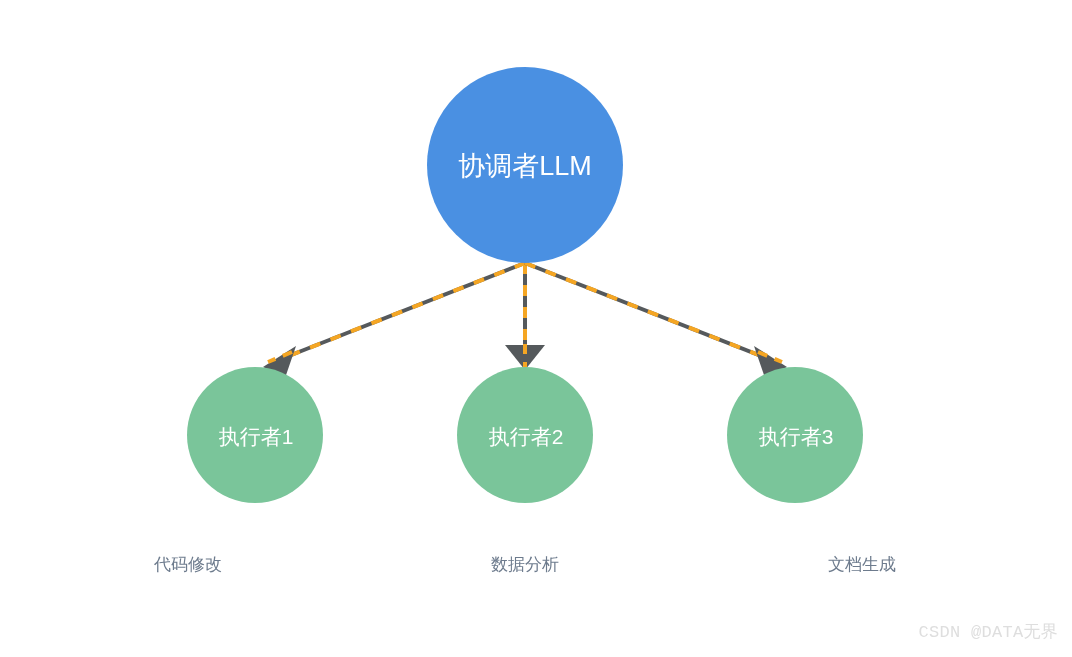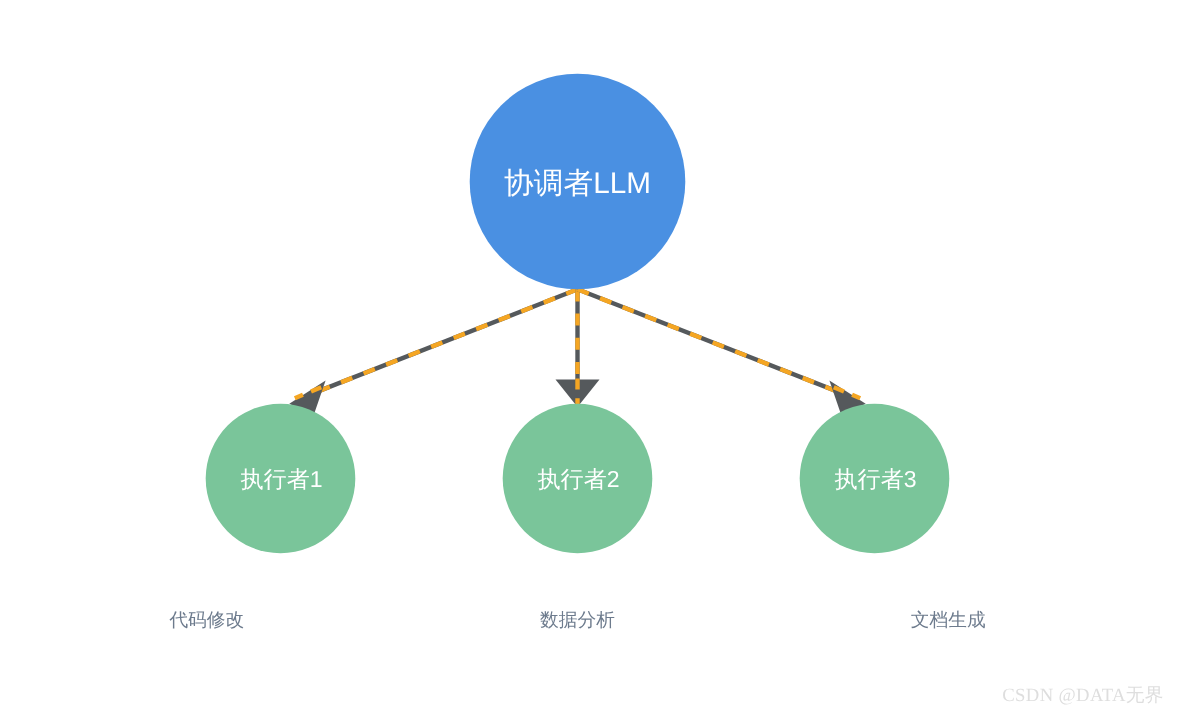--- a/index.html
+++ b/index.html
@@ -42,21 +42,21 @@
     font-size: 17px;
     text-anchor: middle;
     dominant-baseline: central;
   }
   .watermark {
     position: absolute;
     right: 14px;
     bottom: 14px;
     color: #dedede;
     font-size: 17px;
-    font-family: Liberation Serif, serif;
+    font-family: Liberation Mono, monospace;
     letter-spacing: 0.3px;
     white-space: nowrap;
     user-select: none;
   }
 </style>
 </head>
 <body>
 
 <div id="canvas">
 

